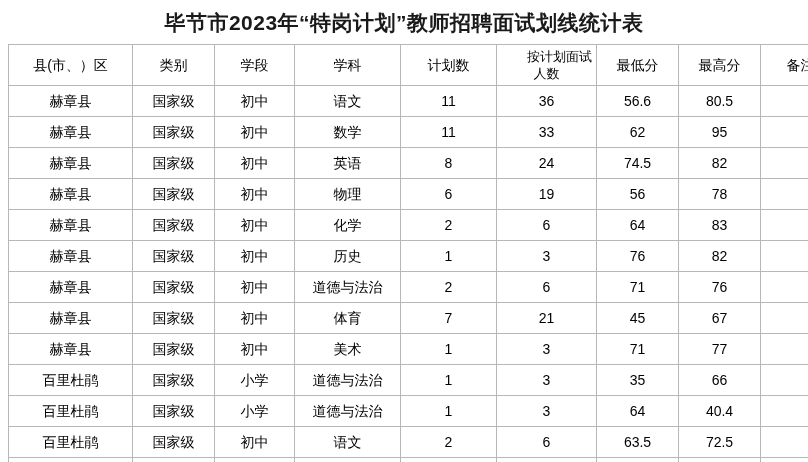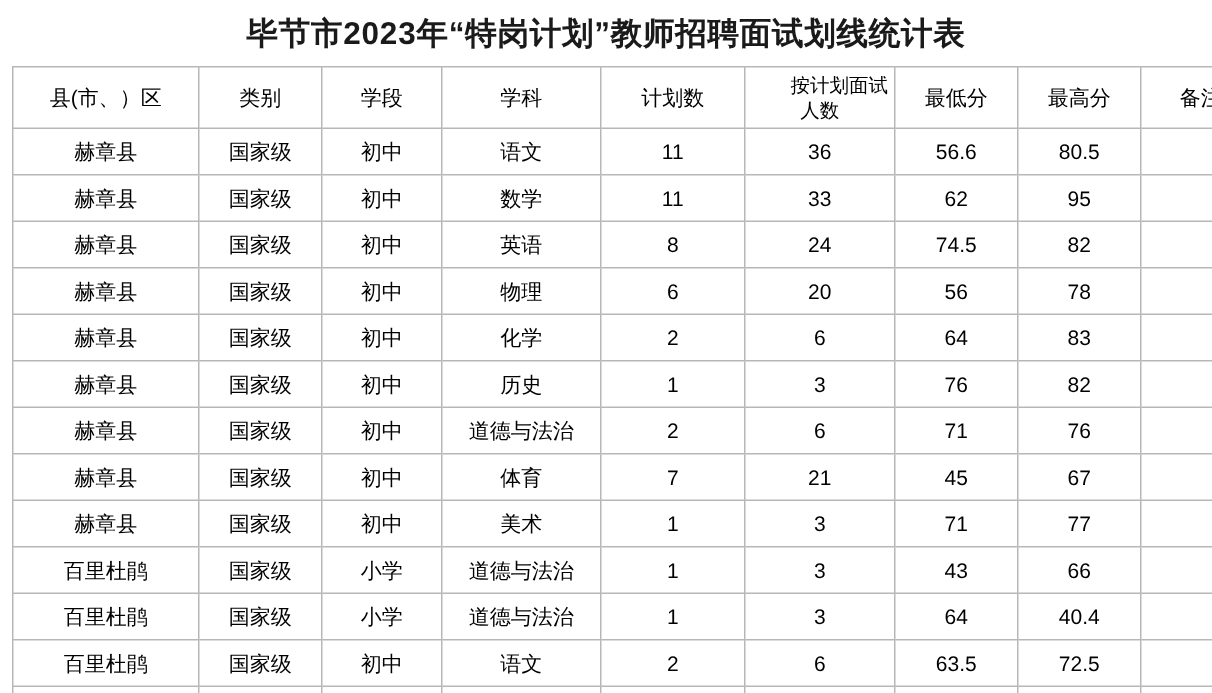--- a/index.html
+++ b/index.html
@@ -136,21 +136,21 @@
         <td>74.5</td>
         <td>82</td>
         <td></td>
       </tr>
       <tr>
         <td>赫章县</td>
         <td>国家级</td>
         <td>初中</td>
         <td>物理</td>
         <td>6</td>
-        <td>20</td>
+        <td>19</td>
         <td>56</td>
         <td>78</td>
         <td></td>
       </tr>
       <tr>
         <td>赫章县</td>
         <td>国家级</td>
         <td>初中</td>
         <td>化学</td>
         <td>2</td>
@@ -203,21 +203,21 @@
         <td>77</td>
         <td></td>
       </tr>
       <tr>
         <td>百里杜鹃</td>
         <td>国家级</td>
         <td>小学</td>
         <td>道德与法治</td>
         <td>1</td>
         <td>3</td>
-        <td>43</td>
+        <td>35</td>
         <td>66</td>
         <td></td>
       </tr>
       <tr>
         <td>百里杜鹃</td>
         <td>国家级</td>
         <td>小学</td>
         <td>道德与法治</td>
         <td>1</td>
         <td>3</td>

